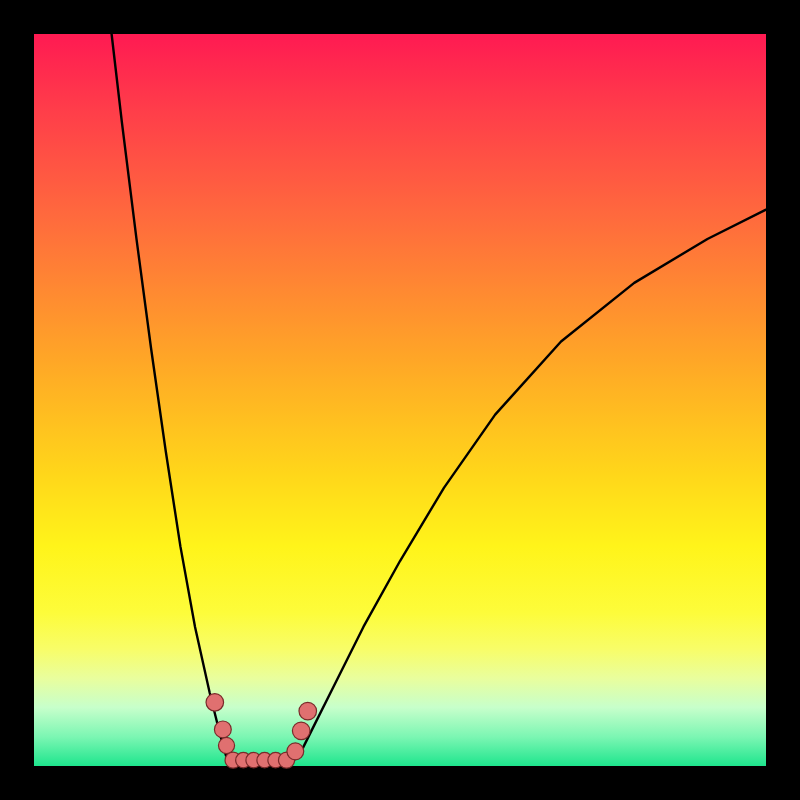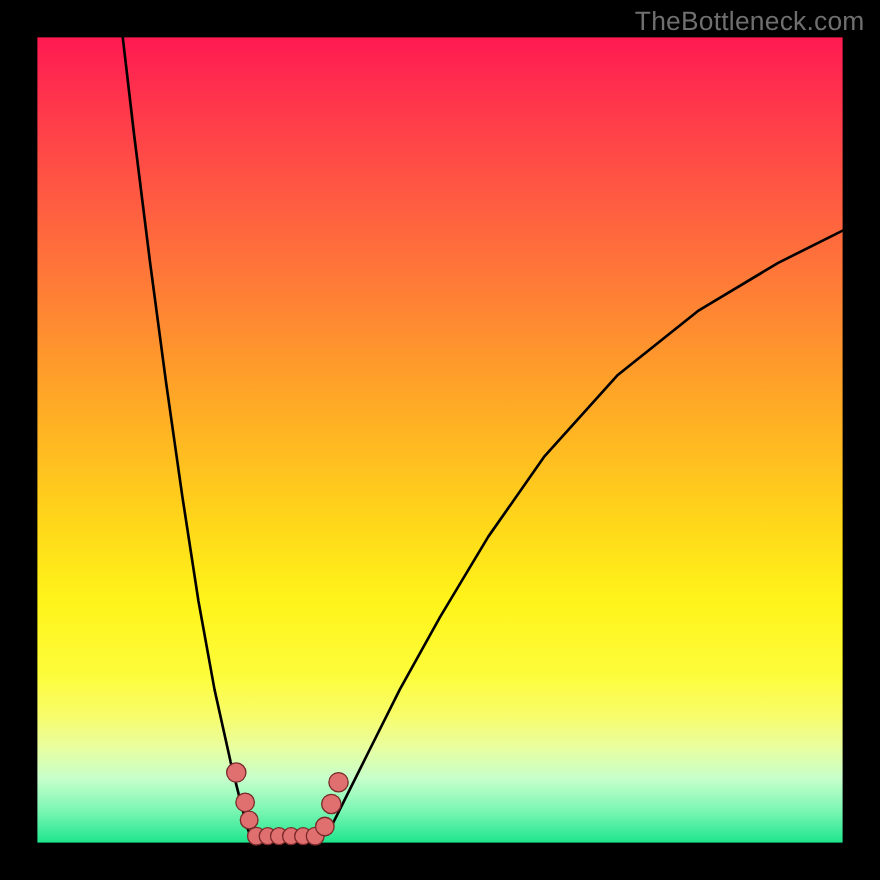--- a/index.html
+++ b/index.html
@@ -60,21 +60,20 @@
     left: 0; top: 0;
     width: 100%;
     height: 100%;
     overflow: visible;
   }
 </style>
 </head>
 <body>
 
 <div class="frame">
-  <div class="watermark">TheBottleneck.com</div>
   <div class="plot">
     <div class="bg"></div>
     <svg class="curves" viewBox="0 0 100 100" preserveAspectRatio="none">
       <g id="curve-layer">
           <path d="M 10.600 0.000 L 12.000 12.000 L 14.000 28.000 L 16.000 43.000 L 18.000 57.000 L 20.000 70.000 L 22.000 81.000 L 24.000 90.000 L 25.500 96.000 L 26.200 98.500 L 26.500 99.200 L 26.500 99.200 L 35.500 99.200 L 35.500 99.200 L 36.500 98.000 L 38.000 95.000 L 41.000 89.000 L 45.000 81.000 L 50.000 72.000 L 56.000 62.000 L 63.000 52.000 L 72.000 42.000 L 82.000 34.000 L 92.000 28.000 L 100.000 24.000 " fill="none" stroke="#000000" stroke-width="0.35" stroke-linejoin="round" stroke-linecap="round" vector-effect="non-scaling-stroke" style="stroke-width: 2.4px;"></path>
         </g>
       <g id="marker-layer">
           <circle cx="24.700" cy="91.300" r="1.200" fill="#e07070" stroke="#7a2a2a" vector-effect="non-scaling-stroke" style="stroke-width: 1.2px;"></circle>
           <circle cx="25.800" cy="95.000" r="1.150" fill="#e07070" stroke="#7a2a2a" vector-effect="non-scaling-stroke" style="stroke-width: 1.2px;"></circle>
           <circle cx="26.300" cy="97.200" r="1.100" fill="#e07070" stroke="#7a2a2a" vector-effect="non-scaling-stroke" style="stroke-width: 1.2px;"></circle>

